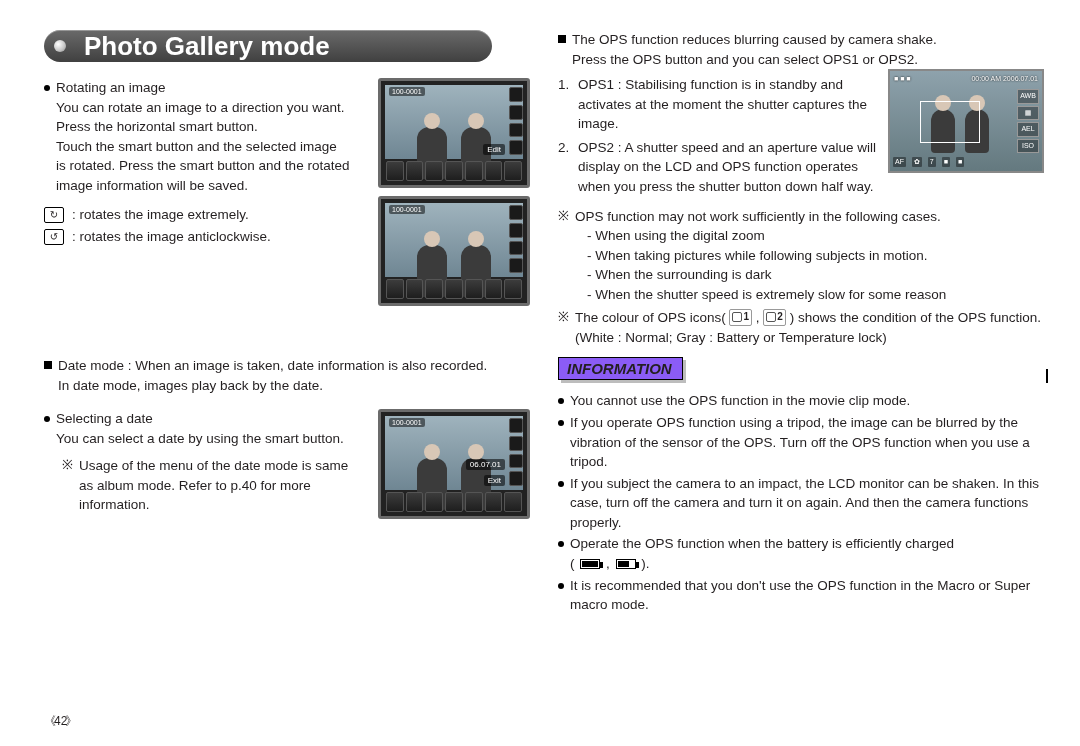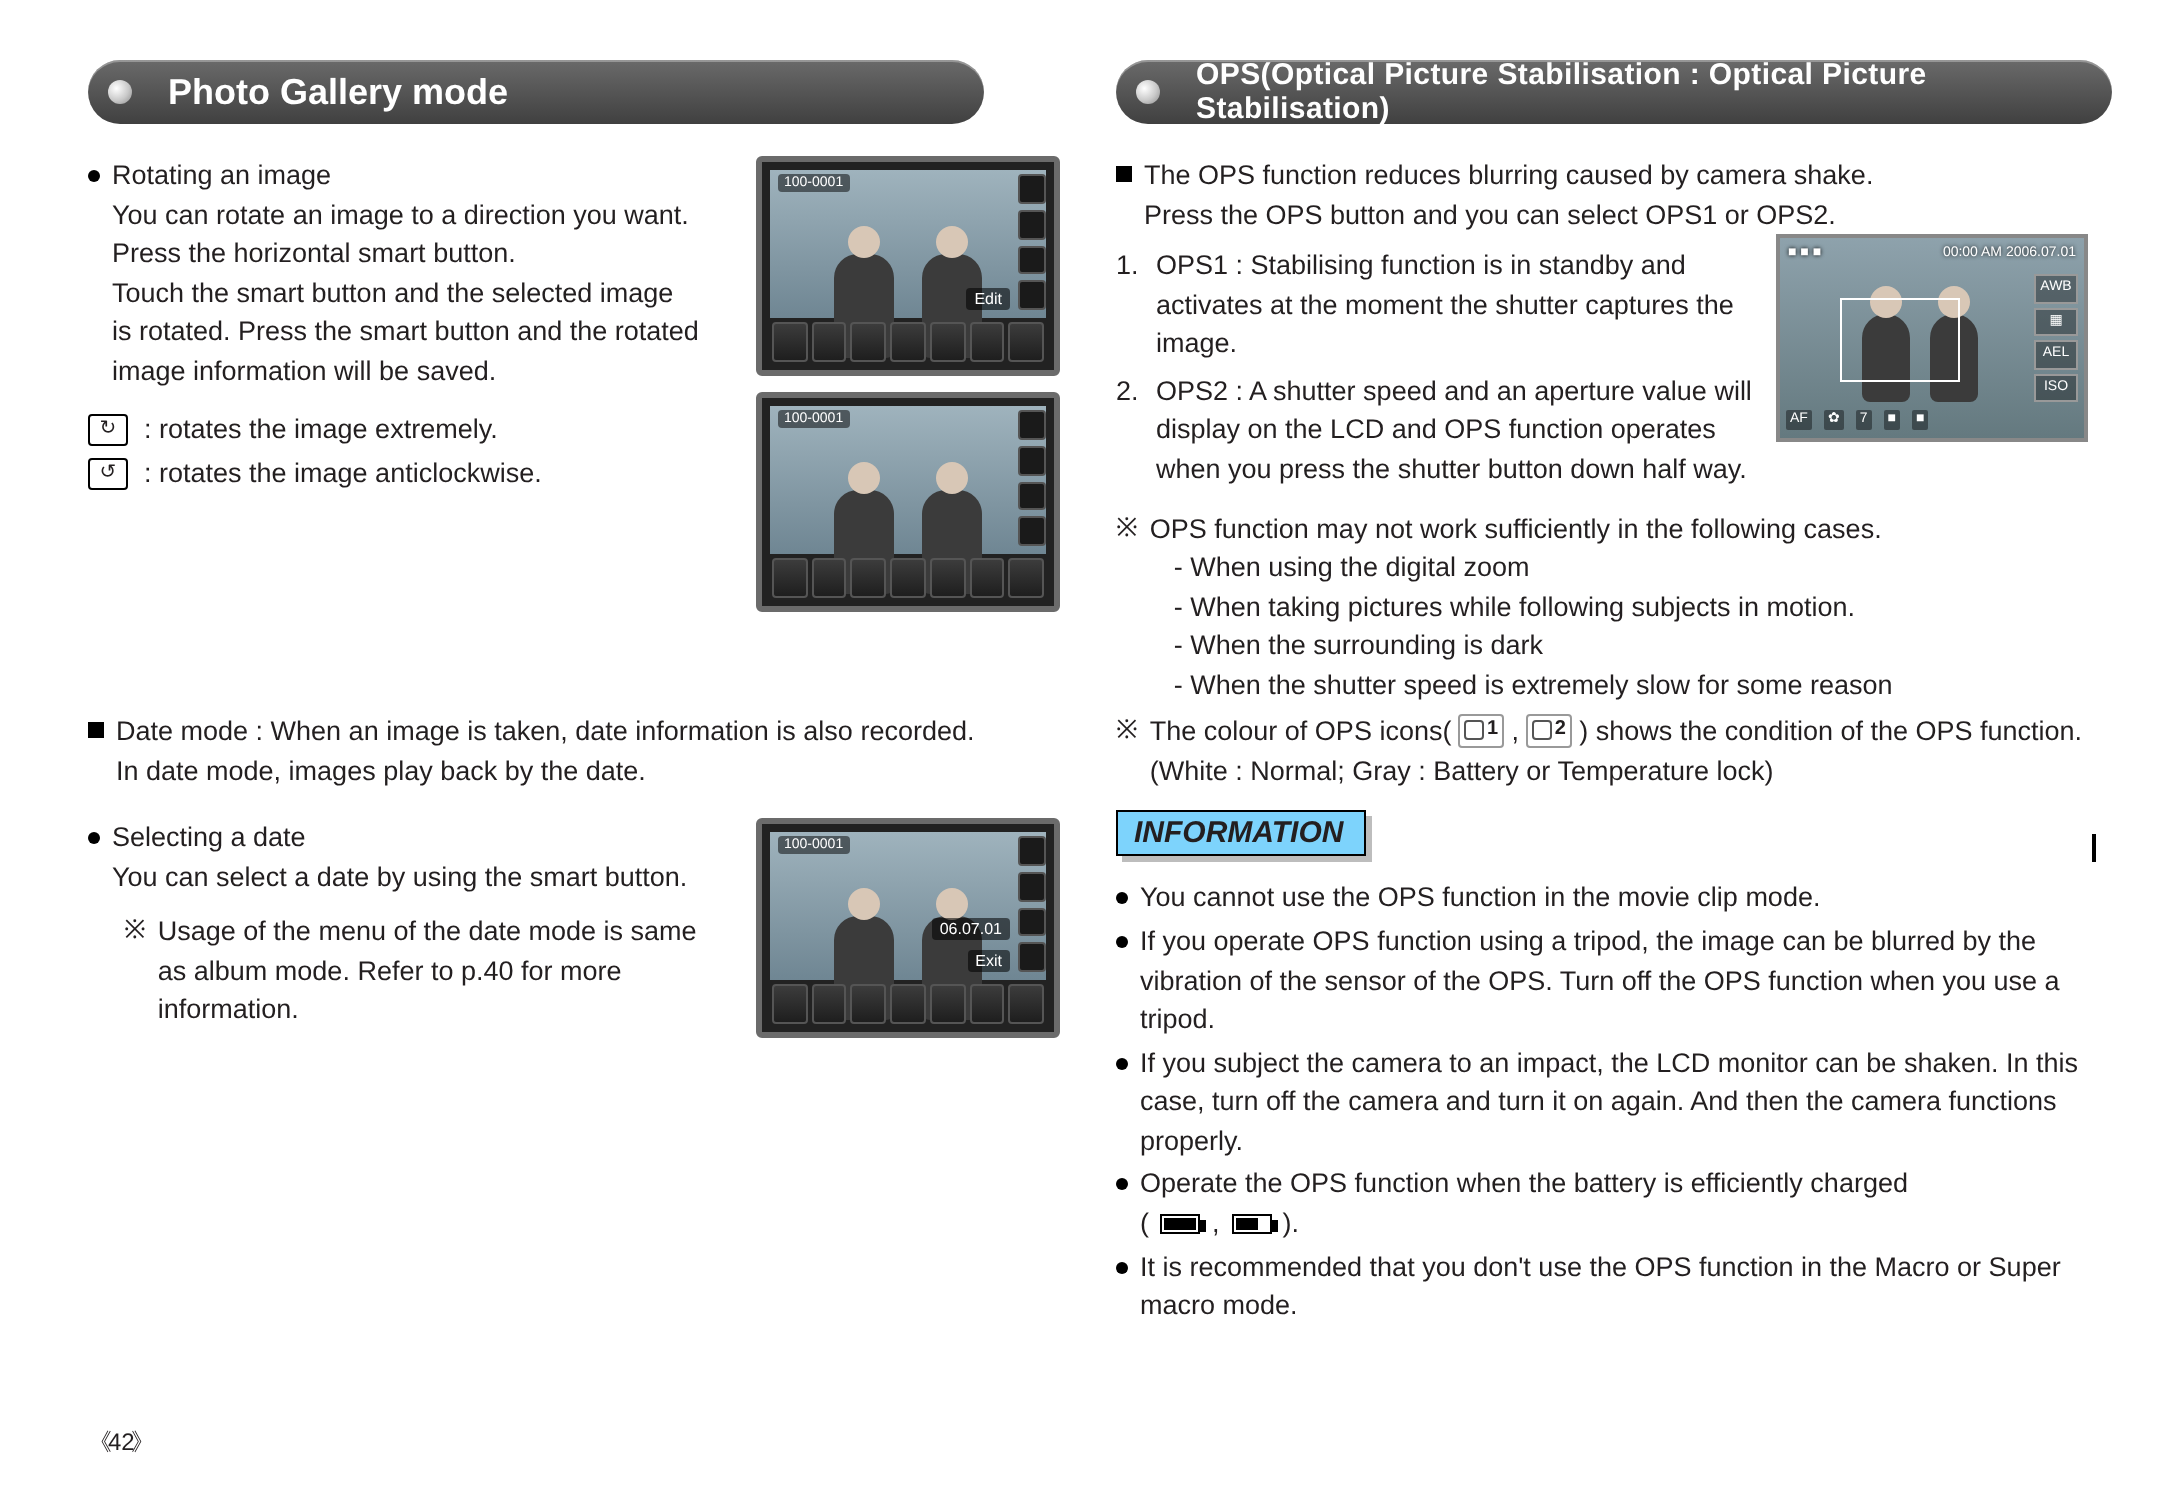--- a/index.html
+++ b/index.html
@@ -5,21 +5,21 @@
   * { box-sizing: border-box; margin: 0; padding: 0; }
   html, body { width: 1080px; height: 746px; font-family: Arial, Helvetica, sans-serif; background: #fff; color: #231f20; }
   .page { position: relative; width: 1080px; height: 746px; padding: 30px 36px 20px 44px; }
   .cols { display: flex; gap: 28px; }
   .col { flex: 1; }
 
   
   .hdr { position: relative; height: 36px; margin-bottom: 12px; }
   .hdr-pill { position: absolute; left: 0; top: 0; height: 32px; border-radius: 16px; display: flex; align-items: center; padding: 0 16px 0 40px; background: linear-gradient(#6a6a6a,#404040); color: #fff; font-weight: bold; box-shadow: inset 0 1px 0 rgba(255,255,255,.3); }
   .hdr-pill.wide { width: 498px; font-size: 15px; letter-spacing:.2px;}
-  .hdr-pill.left { width: 448px; font-size: 18px; }
+  .hdr-pill.left { width: 448px; font-size: 26px; }
   .hdr-dot { position: absolute; left: 10px; top: 50%; transform: translateY(-50%); width: 12px; height: 12px; border-radius: 50%; background: radial-gradient(circle at 35% 35%, #fff, #c9c9c9 55%, #8a8a8a); }
 
   
   .body-text { font-size: 13.5px; line-height: 1.45; }
   .bullet-row { display:flex; gap:6px; }
   .disc { display:inline-block; width:6px;height:6px;border-radius:50%;background:#000; margin-top:7px; flex:0 0 6px;}
   .sq { display:inline-block; width:8px;height:8px;background:#000; margin-top:5px; flex:0 0 8px;}
   .rot-icons { margin-top:10px; }
   .rot-line { display:flex; align-items:center; gap:8px; margin:2px 0;}
   .rot-badge { width:20px;height:16px;border:1.5px solid #000;border-radius:2px;display:flex;align-items:center;justify-content:center;font-size:10px;line-height:1;}
@@ -52,21 +52,21 @@
   .ops-thumb .btm{position:absolute;left:3px;right:3px;bottom:3px;height:12px;display:flex;gap:6px;font-size:7px;color:#fff;align-items:center;}
   .ops-thumb .btm span{background:rgba(0,0,0,.4);padding:0 2px;border-radius:1px;}
   ol.ops-list { list-style:none; margin:6px 0 6px 0; }
   ol.ops-list li { display:flex; gap:6px; margin-bottom:4px;}
   ol.ops-list .num{flex:0 0 14px;}
   .star-note{margin-top:4px;}
   .dash-list{margin-left:12px;}
   .dash-list div::before{content:"- ";}
 
   .info-hdr{position:relative;height:26px;margin:10px 0 8px;}
-  .info-box{display:inline-block;background:#7dd3fc;border:1.5px solid #000;padding:2px 10px 2px 8px;font-style:italic;font-weight:bold;font-size:15px;box-shadow:3px 3px 0 #bdbdbd;}
+  .info-box{display:inline-block;background:#8b5cf6;border:1.5px solid #000;padding:2px 10px 2px 8px;font-style:italic;font-weight:bold;font-size:15px;box-shadow:3px 3px 0 #bdbdbd;}
   .info-line{position:absolute;left:0;right:-4px;top:12px;height:2px;background:#000;z-index:-1;}
   .info-line2{position:absolute;right:-4px;top:12px;width:6px;height:14px;border-right:2px solid #000;}
 
   ul.info-list{list-style:none;}
   ul.info-list>li{display:flex;gap:6px;margin:2px 0;}
   .batt{display:inline-block;width:20px;height:10px;border:1.5px solid #000;position:relative;margin:0 2px;vertical-align:middle;}
   .batt::after{content:"";position:absolute;right:-4px;top:2px;width:3px;height:6px;background:#000;}
   .batt.full i{position:absolute;left:1px;top:1px;bottom:1px;width:16px;background:#000;}
   .batt.two i{position:absolute;left:1px;top:1px;bottom:1px;width:11px;background:#000;}
 
@@ -212,26 +212,20 @@
                 <span></span>
                 <span></span>
                 <span></span>
               </div>
           </div>
         </div>
       </div>
     </div>
 
     <div class="col">
-      <div class="hdr">
-        <div class="hdr-pill wide">
-          <span class="hdr-dot"></span>
-          <span>OPS(Optical Picture Stabilisation : Optical Picture Stabilisation)</span>
-        </div>
-      </div>
 
       <div class="rsec1 body-text">
         <div class="bullet-row">
             <span class="sq"></span>
           <div>
             <span>The OPS function reduces blurring caused by camera shake.</span><br>
             <span>Press the OPS button and you can select OPS1 or OPS2.</span>
           </div>
         </div>
 

